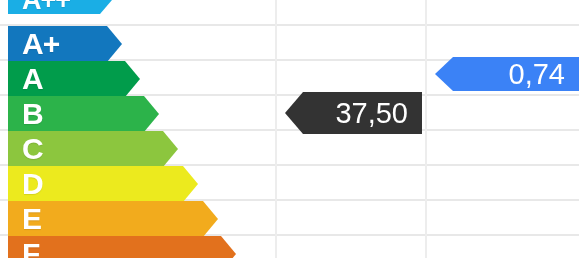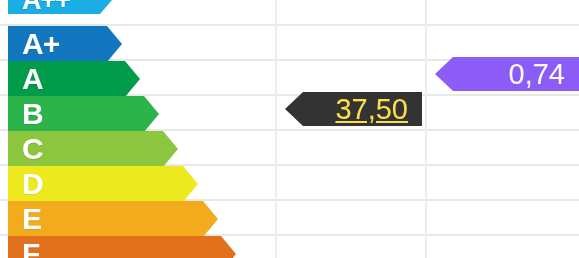--- a/index.html
+++ b/index.html
@@ -94,21 +94,21 @@
       </div>
       <div class="bar" style="left: 8px; top: 201px; width: 210px; height: 36px; background: rgb(242, 171, 29); clip-path: polygon(0px 0px, 195px 0px, 210px 50%, 195px 100%, 0px 100%);">
         <span class="glyph">E</span>
       </div>
       <div class="bar" style="left: 8px; top: 236px; width: 228px; height: 36px; background: rgb(226, 113, 29); clip-path: polygon(0px 0px, 213px 0px, 228px 50%, 213px 100%, 0px 100%);">
         <span class="glyph">F</span>
       </div>
     </div>
 
   <div id="callouts">
-      <div class="callout" style="left: 285px; top: 92px; width: 137px; height: 34px; background: rgb(51, 51, 51); color: #fde047; clip-path: polygon(0px 50%, 18px 0px, 100% 0px, 100% 100%, 18px 100%); text-decoration: underline;">
+      <div class="callout" style="left: 285px; top: 92px; width: 137px; height: 42px; background: rgb(51, 51, 51); color: #ffffff; clip-path: polygon(0px 50%, 18px 0px, 100% 0px, 100% 100%, 18px 100%);">
         <span class="ctext">37,50</span>
       </div>
-      <div class="callout" style="left: 435px; top: 57px; width: 144px; height: 34px; background: #8b5cf6; color: rgb(255, 255, 255); clip-path: polygon(0px 50%, 18px 0px, 100% 0px, 100% 100%, 18px 100%);">
+      <div class="callout" style="left: 435px; top: 57px; width: 144px; height: 34px; background: #3b82f6; color: rgb(255, 255, 255); clip-path: polygon(0px 50%, 18px 0px, 100% 0px, 100% 100%, 18px 100%);">
         <span class="ctext">0,74</span>
       </div>
     </div>
 
 </div>
 
 </body></html>

